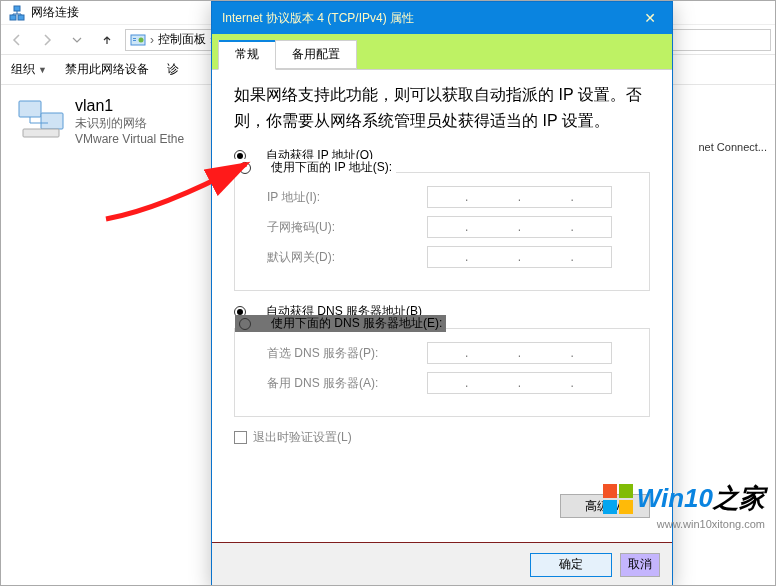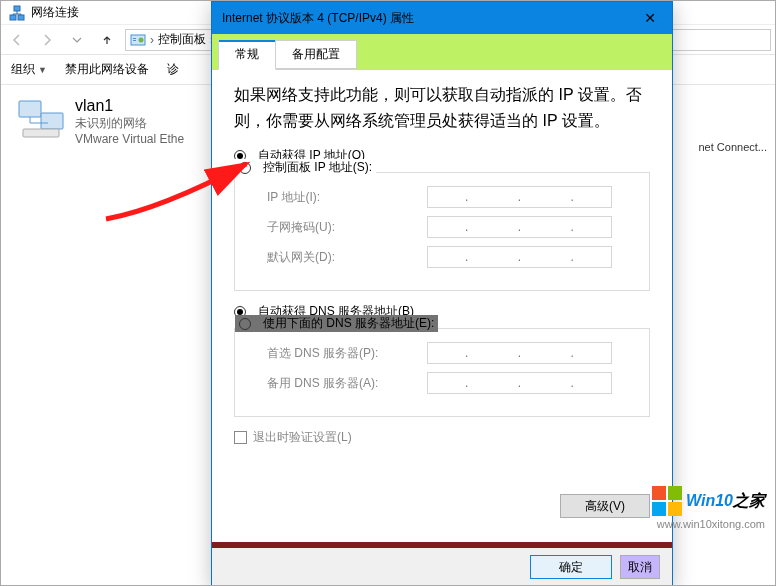--- a/index.html
+++ b/index.html
@@ -92,21 +92,21 @@
   top: 0;
   width: 462px;
   height: 586px;
   background: #fff;
   border: 1px solid #0a73cc;
   box-shadow: 0 4px 20px rgba(0,0,0,0.25);
 }
 .dialog-title {
   height: 32px;
   background: #0a84e0;
-  color: #000000;
+  color: #fef9c3;
   display: flex;
   align-items: center;
   padding: 0 10px;
   font-size: 12px;
 }
 .dialog-title .spacer { flex: 1; }
 .closex {
   width: 44px; height: 32px;
   display: flex; align-items: center; justify-content: center;
   font-size: 14px;
@@ -150,21 +150,21 @@
 
 .group {
   border: 1px solid #dcdcdc;
   padding: 10px 14px 14px 14px;
   margin-bottom: 12px;
   position: relative;
 }
 .radio-row {
   display: flex;
   align-items: center;
-  gap: 12px;
+  gap: 20px;
   margin-bottom: 8px;
 }
 .radio-dot {
   width: 12px; height: 12px;
   border: 1px solid #333;
   border-radius: 50%;
   display: inline-flex;
   align-items: center;
   justify-content: center;
 }
@@ -222,21 +222,21 @@
   align-items: center;
   justify-content: center;
 }
 
 .dialog-footer {
   position: absolute;
   left: 0; right: 0;
   bottom: 0;
   height: 44px;
   background: #f0f0f0;
-  border-top: 6px solid #7f1d1d;
+  border-top: 1px solid #7f1d1d;
   display: flex;
   align-items: center;
   justify-content: flex-end;
   padding: 0 12px;
   gap: 8px;
 }
 .dlgbtn {
   min-width: 82px;
   height: 24px;
   border: 1px solid #adadad;
@@ -266,21 +266,21 @@
 .wsq {
   display: grid;
   grid-template-columns: 14px 14px;
   grid-template-rows: 14px 14px;
   gap: 2px;
 }
 .wsq div:nth-child(1){background:#f35325;}
 .wsq div:nth-child(2){background:#81bc06;}
 .wsq div:nth-child(3){background:#05a6f0;}
 .wsq div:nth-child(4){background:#ffba08;}
-.watermark .wtext { font-size: 16px; font-weight: bold; font-style: italic;}
+.watermark .wtext { font-size: 26px; font-weight: bold; font-style: italic;}
 .watermark .wb { color:#0a84e0; }
 .watermark .url { font-size: 11px; color: #888; margin-top: 2px; }
 </style>
 </head>
 <body>
 
 <div class="explorer-titlebar">
   <svg class="icon" viewBox="0 0 16 16">
       <rect x="1" y="10" width="6" height="5" fill="#4aa0e8" stroke="#2a6db0"></rect>
       <rect x="9" y="10" width="6" height="5" fill="#4aa0e8" stroke="#2a6db0"></rect>
@@ -370,21 +370,21 @@
   <div class="dialog-body">
     <div class="intro">如果网络支持此功能，则可以获取自动指派的 IP 设置。否则，你需要从网络系统管理员处获得适当的 IP 设置。</div>
 
     <div class="radio-row">
       <span class="radio-dot sel"></span>
       <span>自动获得 IP 地址(O)</span>
     </div>
     <div class="group" style="padding-top:4px;">
       <div class="radio-row" style="margin-left:-14px; margin-top:-16px; background:#fff; width:fit-content; padding:0 4px; position:relative; top:-2px;">
         <span class="radio-dot"></span>
-        <span>控制面板 IP 地址(S):</span>
+        <span>使用下面的 IP 地址(S):</span>
       </div>
       <div class="field-row">
         <span class="field-label">IP 地址(I):</span>
         <div class="ipbox">
             <span></span>
             <span class="dot">.</span>
             <span></span>
             <span class="dot">.</span>
             <span></span>
             <span class="dot">.</span>

